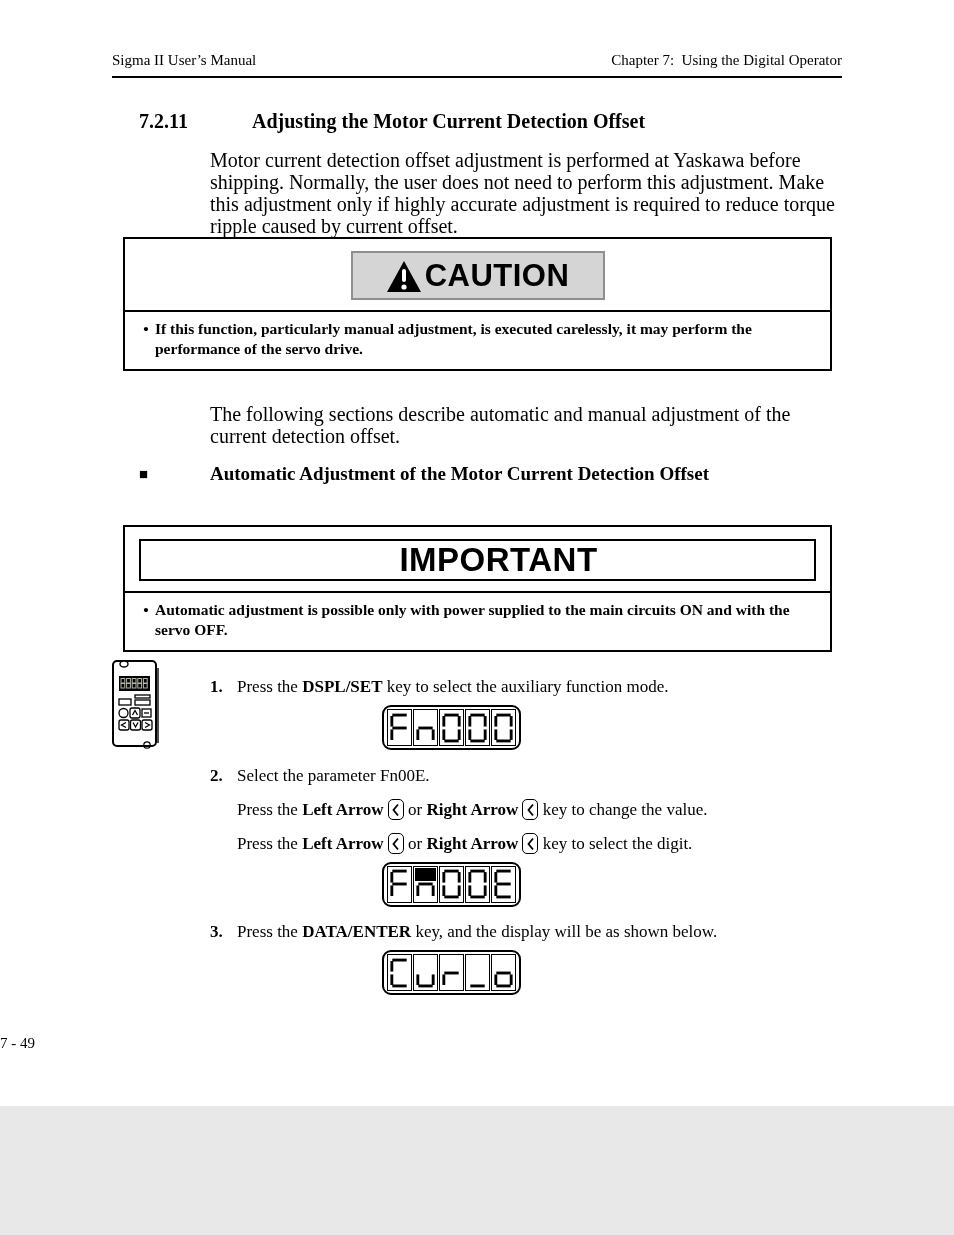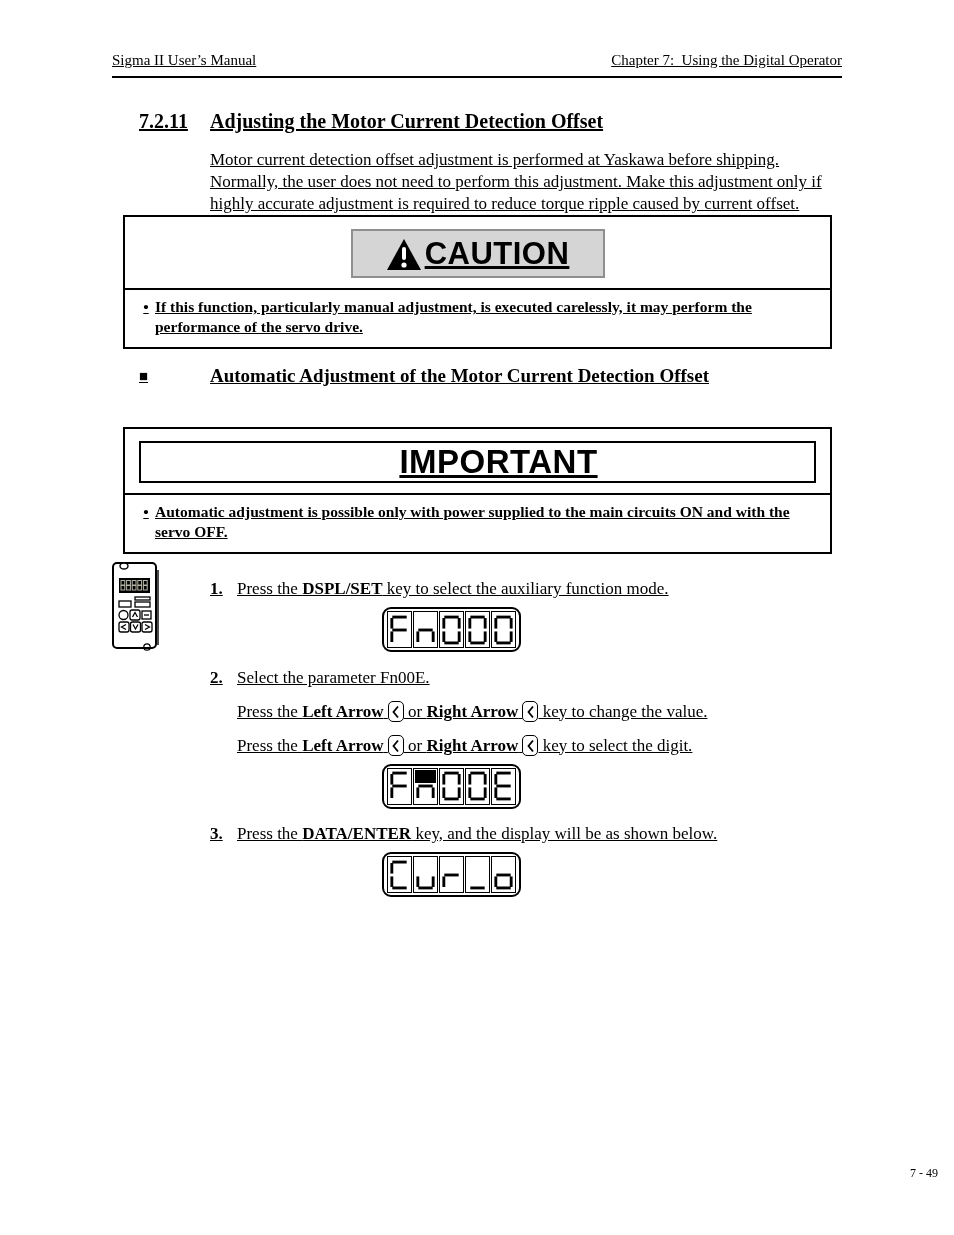--- a/index.html
+++ b/index.html
@@ -1,47 +1,46 @@
 <!DOCTYPE html>
 <html><head>
 <meta charset="utf-8">
 <style>
   * { box-sizing: border-box; margin: 0; padding: 0; }
   html,body { background:#e8e8e8; }
   .page {
     position: relative;
-    width: 954px; height: 1235px;
+    width: 954px; height: 1106px;
     margin: 0 auto;
     background: #ffffff;
     color: #000;
     font-family: "Liberation Serif", serif;
     overflow: hidden;
-    text-decoration: underline;
   }
   
   .header {
     margin: 52px 112px 0 112px;
     display: flex; justify-content: space-between;
     font-size: 15px;
     padding-bottom: 7px;
     border-bottom: 2px solid #000;
     white-space: pre;
   }
   
   .sec-heading {
     margin: 32px 0 0 139px;
     display: flex;
-    font-weight: bold; font-size: 20px;
+    font-weight: bold; font-size: 20px; gap: 42px;
   }
   .sec-num { width: 71px; }
   
   .body-text {
     margin-left: 210px;
     width: 625px;
-    font-size: 17px; line-height: 22px;
+    font-size: 20px; line-height: 22px;
   }
   .intro { margin-top: 16px; }
   .after-caution { margin-top: 32px; }
   .proc-intro { margin-top: 14px; }
   
   .alert-box {
     margin-left: 123px;
     width: 709px;
     border: 2px solid #000;
     background: #fff;
@@ -126,23 +125,23 @@
   }
   
   .device {
     position: absolute;
     left: -99px; top: -20px;
     width: 53px; height: 95px;
   }
   
   .footer {
     position: absolute;
-    left: 0; right: 16px; bottom: 54px;
-    text-align: right;
-    font-size: 12px;
+    left: 0; right: 10px; bottom: 54px;
+    text-align: left;
+    font-size: 15px;
   }
 </style>
 </head>
 <body>
 
 <div class="page">
 
   <div class="header">
     <span>Sigma II User’s Manual</span>
     <span>Chapter 7:  Using the Digital Operator</span>
@@ -166,20 +165,21 @@
       </span>
       <span class="caution-label-text">CAUTION</span>
     </div>
     <div class="alert-divider"></div>
     <div class="alert-bullet">
       <span class="bullet-dot">•</span>
       <span>If this function, particularly manual adjustment, is executed carelessly, it may perform the performance of the servo drive.</span>
     </div>
   </div>
 
+  <p class="body-text after-caution">The following sections describe automatic and manual adjustment of the current detection offset.</p>
 
   <div class="subsec-heading">
     <span class="sq">■</span>
     <span>Automatic Adjustment of the Motor Current Detection Offset</span>
   </div>
 
   <div class="alert-box important">
     <div class="important-label-box">
       <span>IMPORTANT</span>
     </div>

